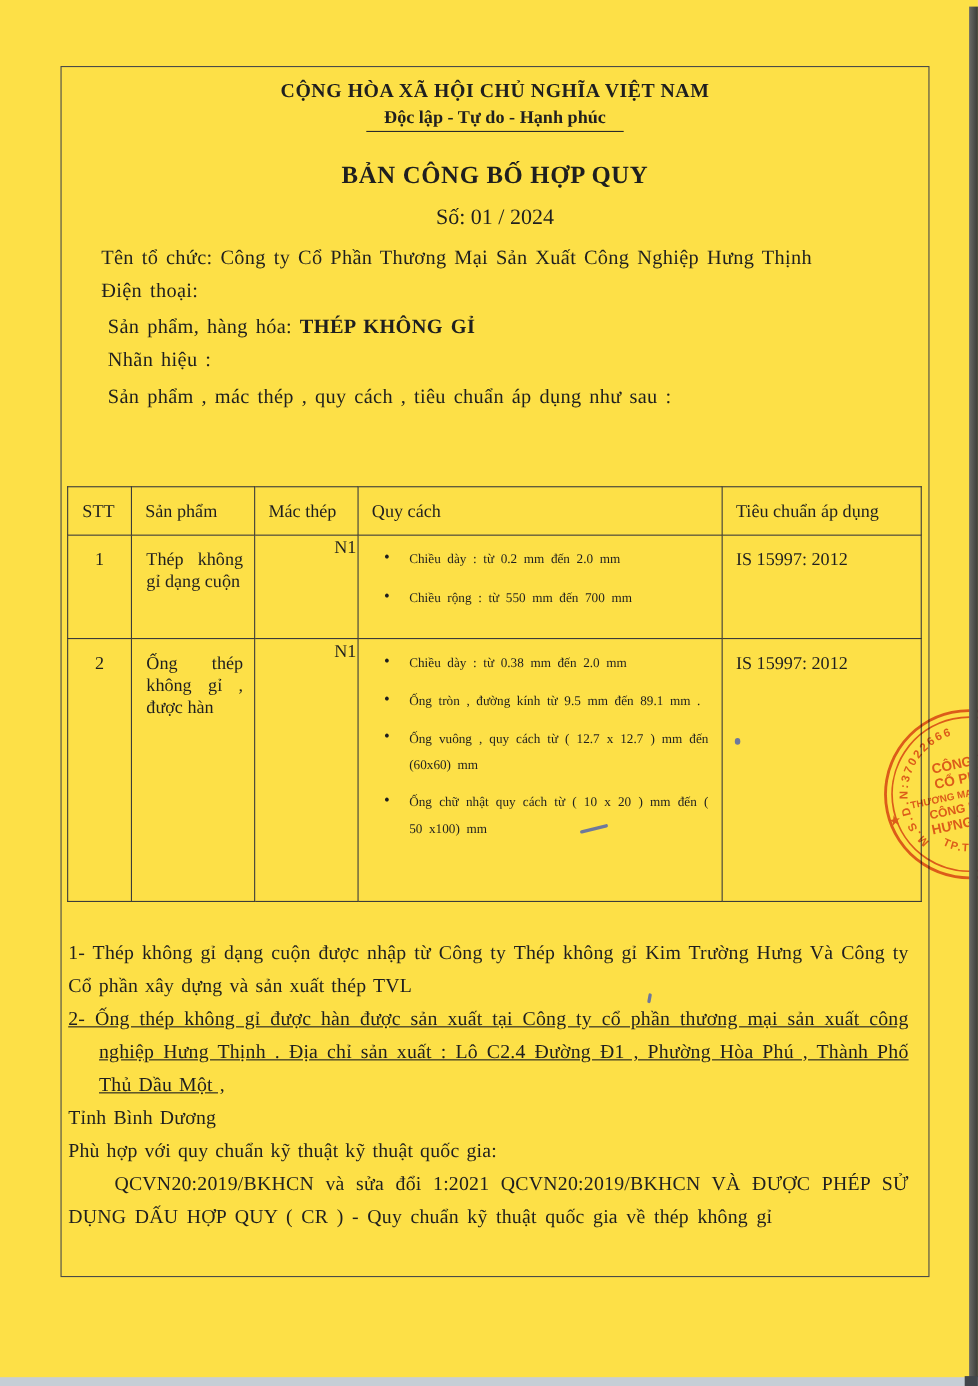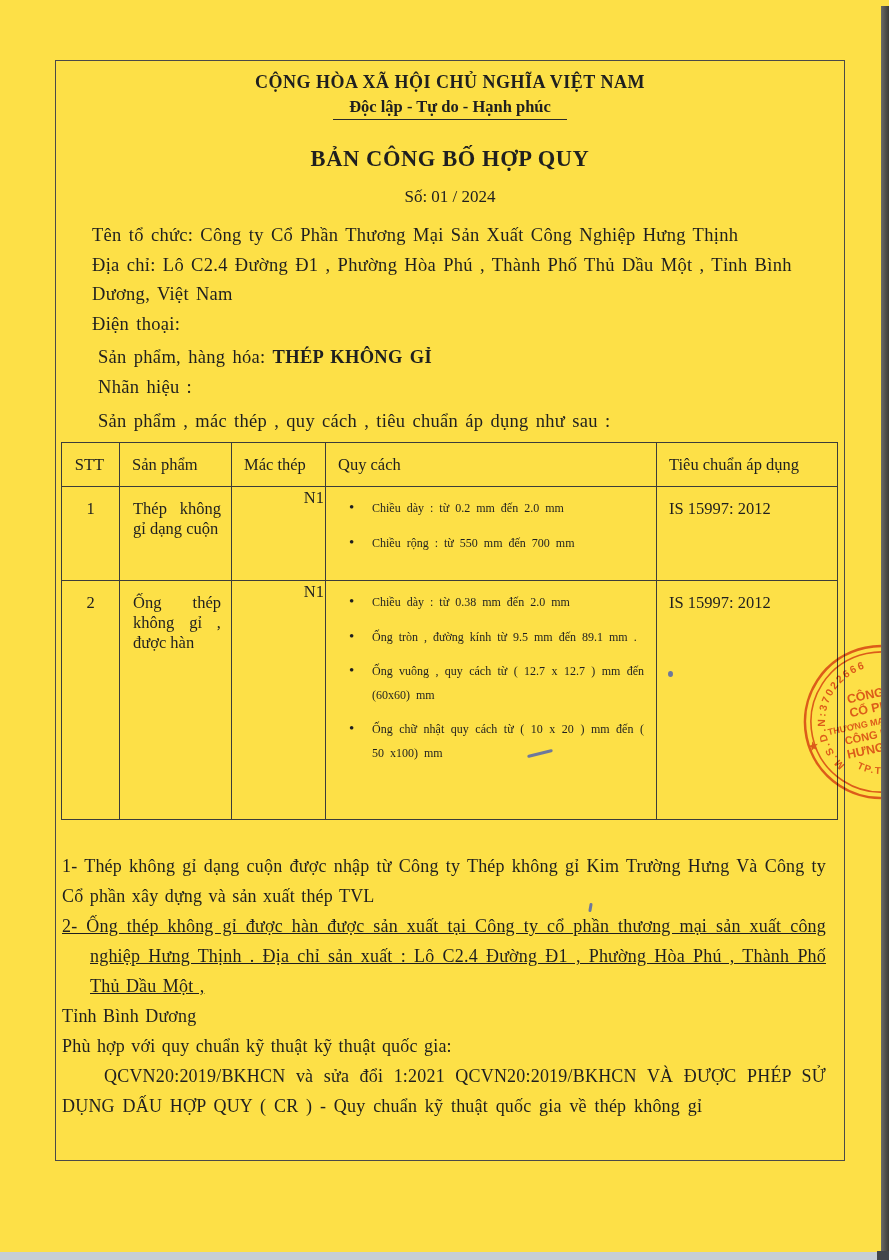--- a/index.html
+++ b/index.html
@@ -20,21 +20,21 @@
   .frame{
     position:absolute;left:55px;top:60px;width:790px;height:1101px;
     border:1.6px solid #4a4a48;
     box-sizing:border-box;
   }
   .center{position:absolute;left:0;right:0;text-align:center;}
   .nat-line1{top:11px;font-size:18px;font-weight:bold;letter-spacing:.5px;}
   .nat-line2{top:36px;font-size:16.5px;font-weight:bold;}
   .nat-line2 span{display:inline-block;border-bottom:1.8px solid #2a2a2a;padding:0 16px 2px 16px;}
   .doc-title{top:85px;font-size:22.5px;font-weight:bold;letter-spacing:.6px;}
-  .doc-num{top:126px;font-size:17px;}
+  .doc-num{top:126px;font-size:20px;}
 
   .info{
     position:absolute;top:160px;left:36px;width:752px;
     font-size:18.5px;line-height:29.6px;letter-spacing:.3px;word-spacing:2.2px;
   }
   .info p{margin:0;}
   .info .shift{padding-left:6px;}
   .info .gap-top{margin-top:4px;}
   .bold{font-weight:bold;}
 
@@ -96,21 +96,20 @@
     <div class="center nat-line1">CỘNG HÒA XÃ HỘI CHỦ NGHĨA VIỆT NAM</div>
     <div class="center nat-line2">
       <span>Độc lập - Tự do - Hạnh phúc</span>
     </div>
 
     <div class="center doc-title">BẢN CÔNG BỐ HỢP QUY</div>
     <div class="center doc-num">Số: 01 / 2024</div>
 
     <div class="info">
       <p>Tên tổ chức: Công ty Cổ Phần Thương Mại Sản Xuất Công Nghiệp Hưng Thịnh</p>
-      <p>Địa chỉ: Lô C2.4 Đường Đ1 , Phường Hòa Phú , Thành Phố Thủ Dầu Một , Tỉnh Bình Dương, Việt Nam</p>
       <p>Điện thoại:</p>
       <p class="shift gap-top">
         <span>Sản phẩm, hàng hóa:</span>
         <span class="bold">THÉP KHÔNG GỈ</span>
       </p>
       <p class="shift">Nhãn hiệu :</p>
       <p class="shift gap-top">Sản phẩm , mác thép , quy cách , tiêu chuẩn áp dụng như sau :</p>
     </div>
 
     <table class="spec">

